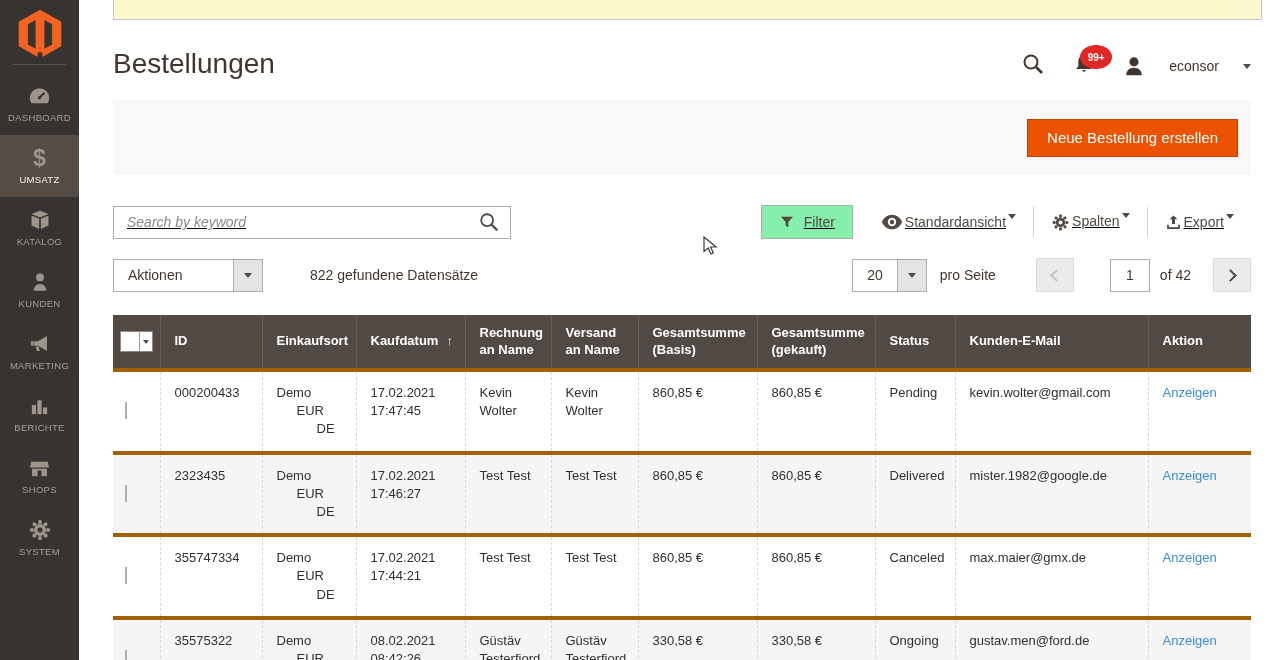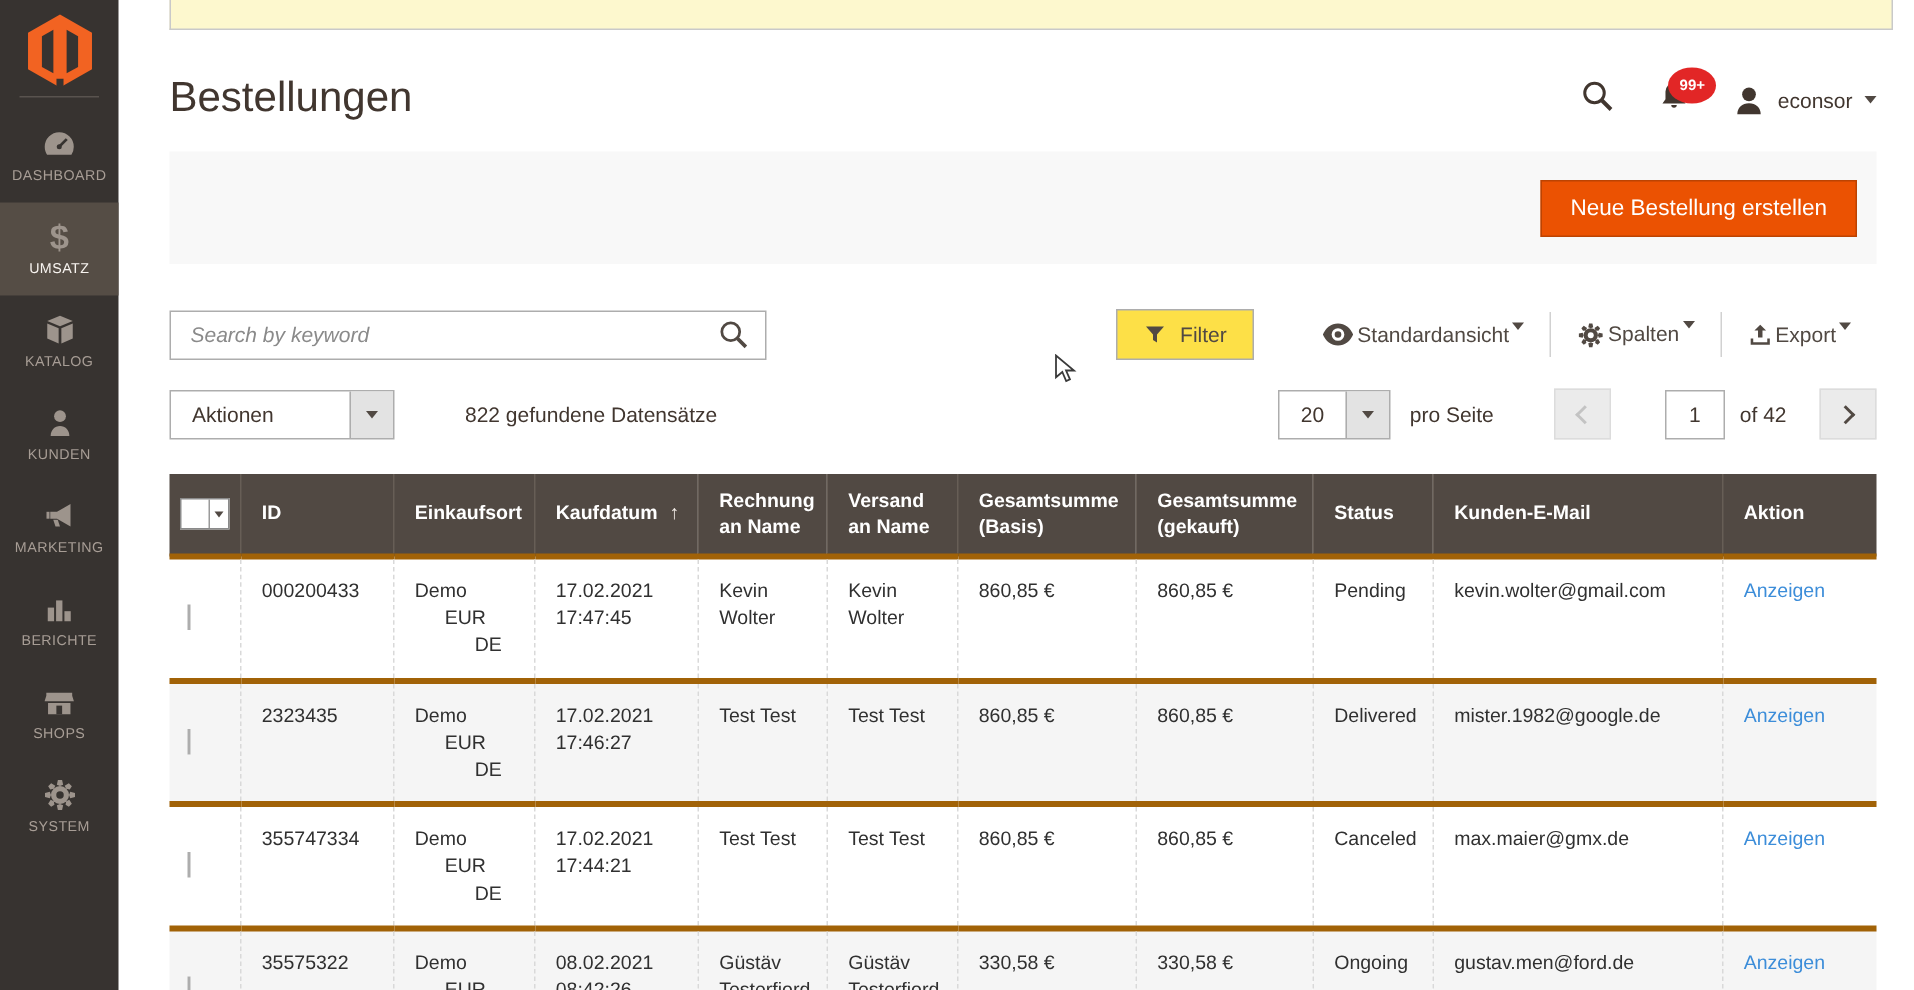--- a/index.html
+++ b/index.html
@@ -23,44 +23,44 @@
   .notice-bar { margin:0 14px 0 34px; height:20px; background:#fdf8ce;
     border:1px solid #c9c9c9; border-top:none; }
 
   .header-row { display:flex; justify-content:space-between; align-items:flex-end; padding:24px 25px 0 34px; }
   .page-title { font-size:28px; font-weight:400; color:#41362f; }
   .header-icons { display:flex; align-items:center; gap:28px; margin-top:8px; }
   .bell-wrap { position:relative; cursor:pointer; }
   .badge { position:absolute; top:-7px; right:-17px; width:32px; height:24px; border-radius:50%;
     background:#e22626; color:#fff; font-size:10px; font-weight:bold;
     display:flex; align-items:center; justify-content:center; }
-  .user-wrap { display:flex; align-items:center; gap:8px; cursor:pointer; }
+  .user-wrap { display:flex; align-items:center; gap:24px; cursor:pointer; }
   .username { font-size:14px; color:#41362f; }
   .caret-down { width:0; height:0; border-left:4px solid transparent; border-right:4px solid transparent;
     border-top:5px solid #514943; display:inline-block; }
 
   .actions-band { margin:20px 25px 0 34px; height:75px; background:#f8f8f8;
     display:flex; align-items:center; justify-content:flex-end; padding-right:13px; }
   .btn-primary { background:#eb5202; border:1px solid #bc4302; color:#fff;
     font-size:15px; font-weight:normal; height:38px; padding:0 19px;
     display:flex; align-items:center; cursor:pointer; font-family:inherit; }
 
   
-  .search-row { margin:30px 25px 0 34px; display:flex; align-items:center; }
+  .search-row { margin:30px 25px 0 34px; display:flex; align-items:center;text-decoration:underline; }
   .search-box { width:398px; height:33px; border:1px solid #adadad; background:#fff;
     display:flex; align-items:center; }
   .search-input { flex:1; border:none; outline:none; font-family:inherit; font-style:italic;
     font-size:14px; color:#777; padding:0 13px; background:transparent; }
   .search-input::placeholder { color:#8a8a8a; font-style:italic; }
   .search-submit { width:42px; display:flex; align-items:center; justify-content:center;
     background:none; border:none; cursor:pointer; }
   .toolbar-right { margin-left:auto; display:flex; align-items:center; }
-  .btn-filter { height:34px; background:#fde047; border:1px solid #adadad; padding:0 17px;
+  .btn-filter { height:34px; background:#86efac; border:1px solid #adadad; padding:0 17px;
     display:flex; align-items:center; gap:9px; font-size:14px; color:#514943;
-    cursor:pointer; font-family:inherit; margin-right:28px; }
+    cursor:pointer; font-family:inherit; margin-right:11px; }
   .tb-group { display:flex; align-items:flex-start; gap:2px; padding:0 17px;
     font-size:14px; color:#514943; cursor:pointer; }
   .tb-sep { width:1px; height:30px; background:#d1d1d1; }
 
   
   .controls-row { margin:19px 25px 0 34px; display:flex; align-items:center; }
   .select-ctl { display:flex; align-items:stretch; border:1px solid #adadad; background:#fff;
     height:33px; cursor:pointer; }
   .select-val { display:flex; align-items:center; padding:0 14px; font-size:14px; color:#41362f; }
   .select-caret { width:29px; border-left:1px solid #adadad; background:#e3e3e3;

